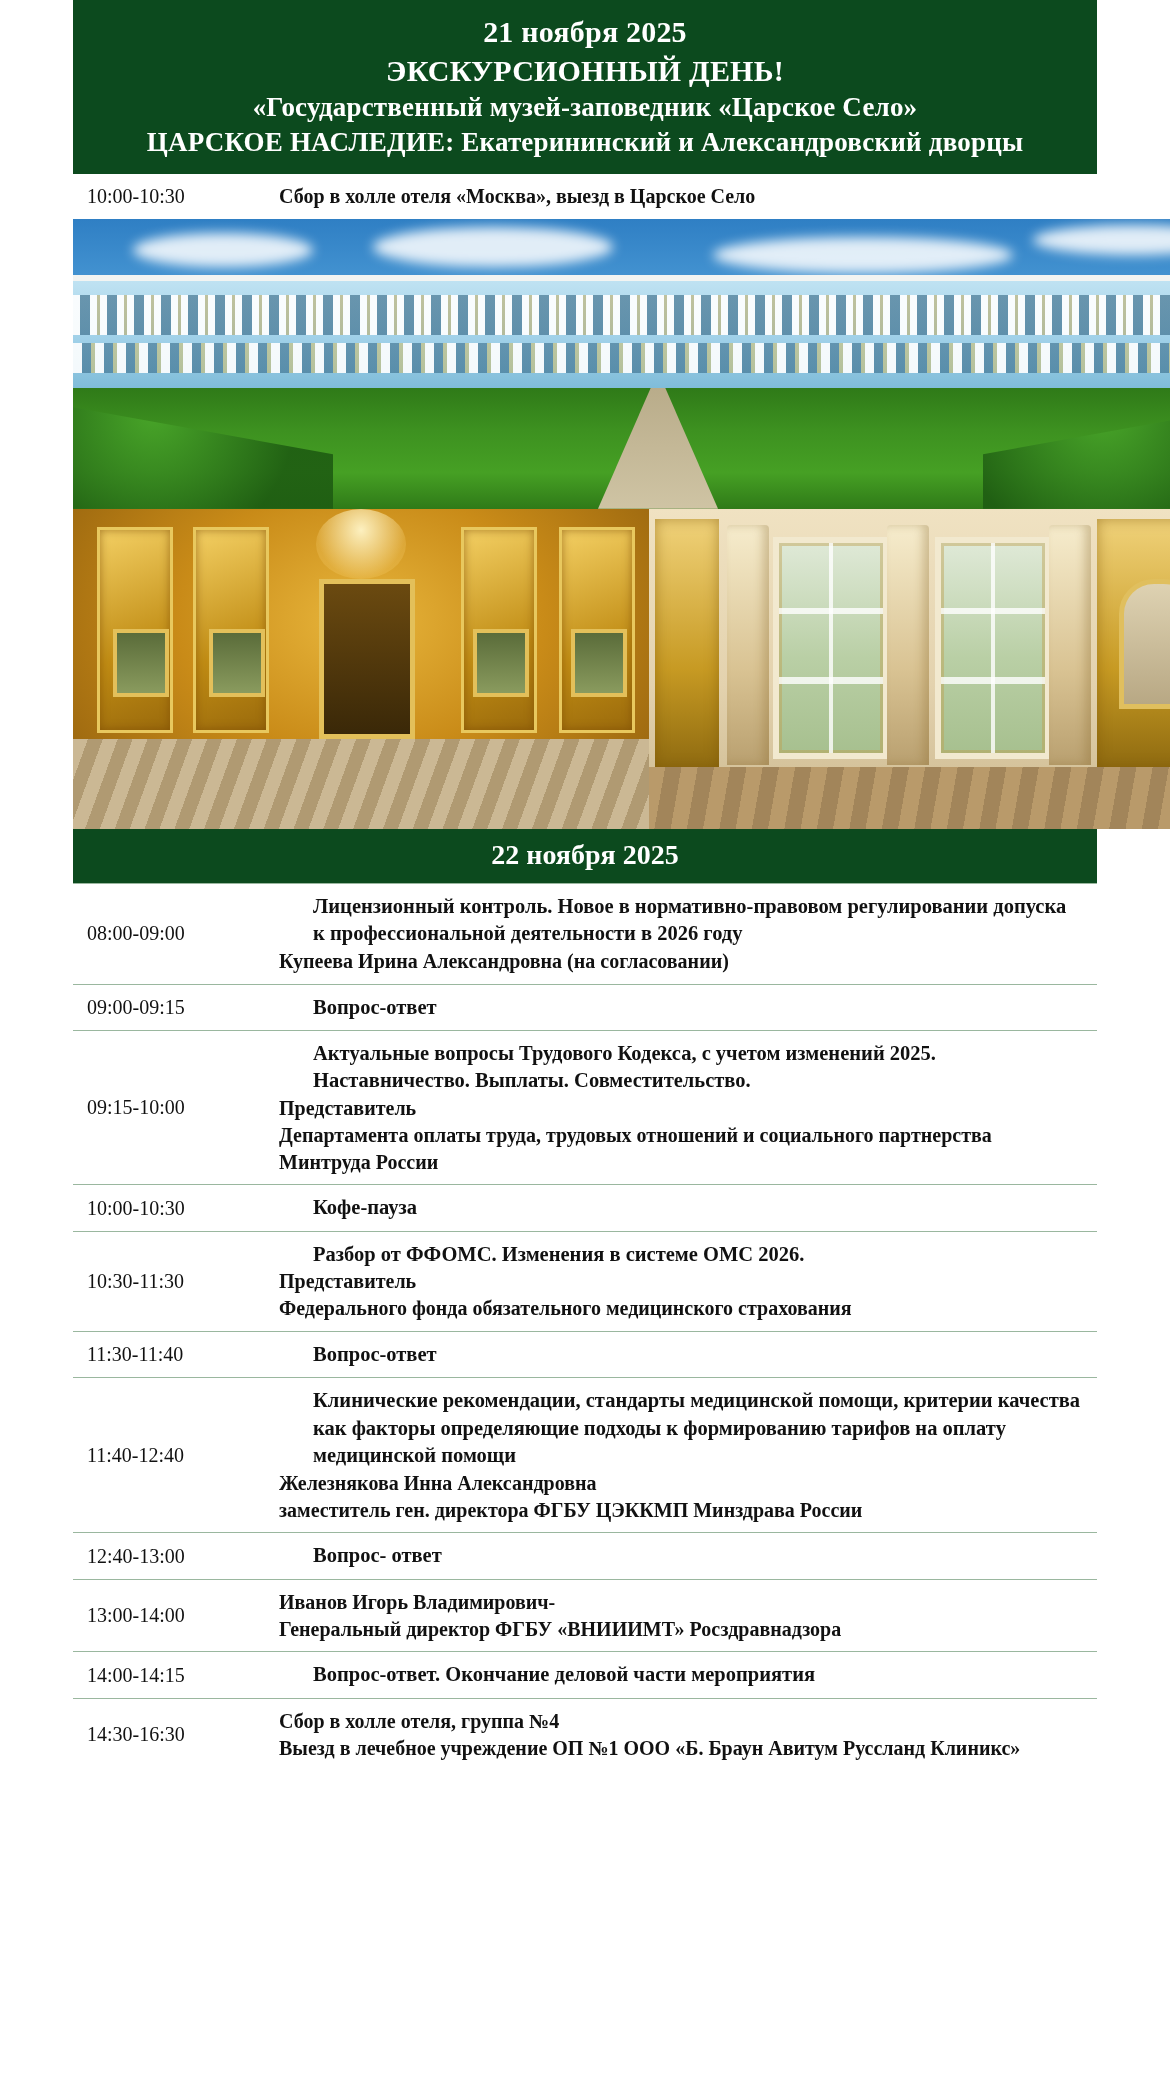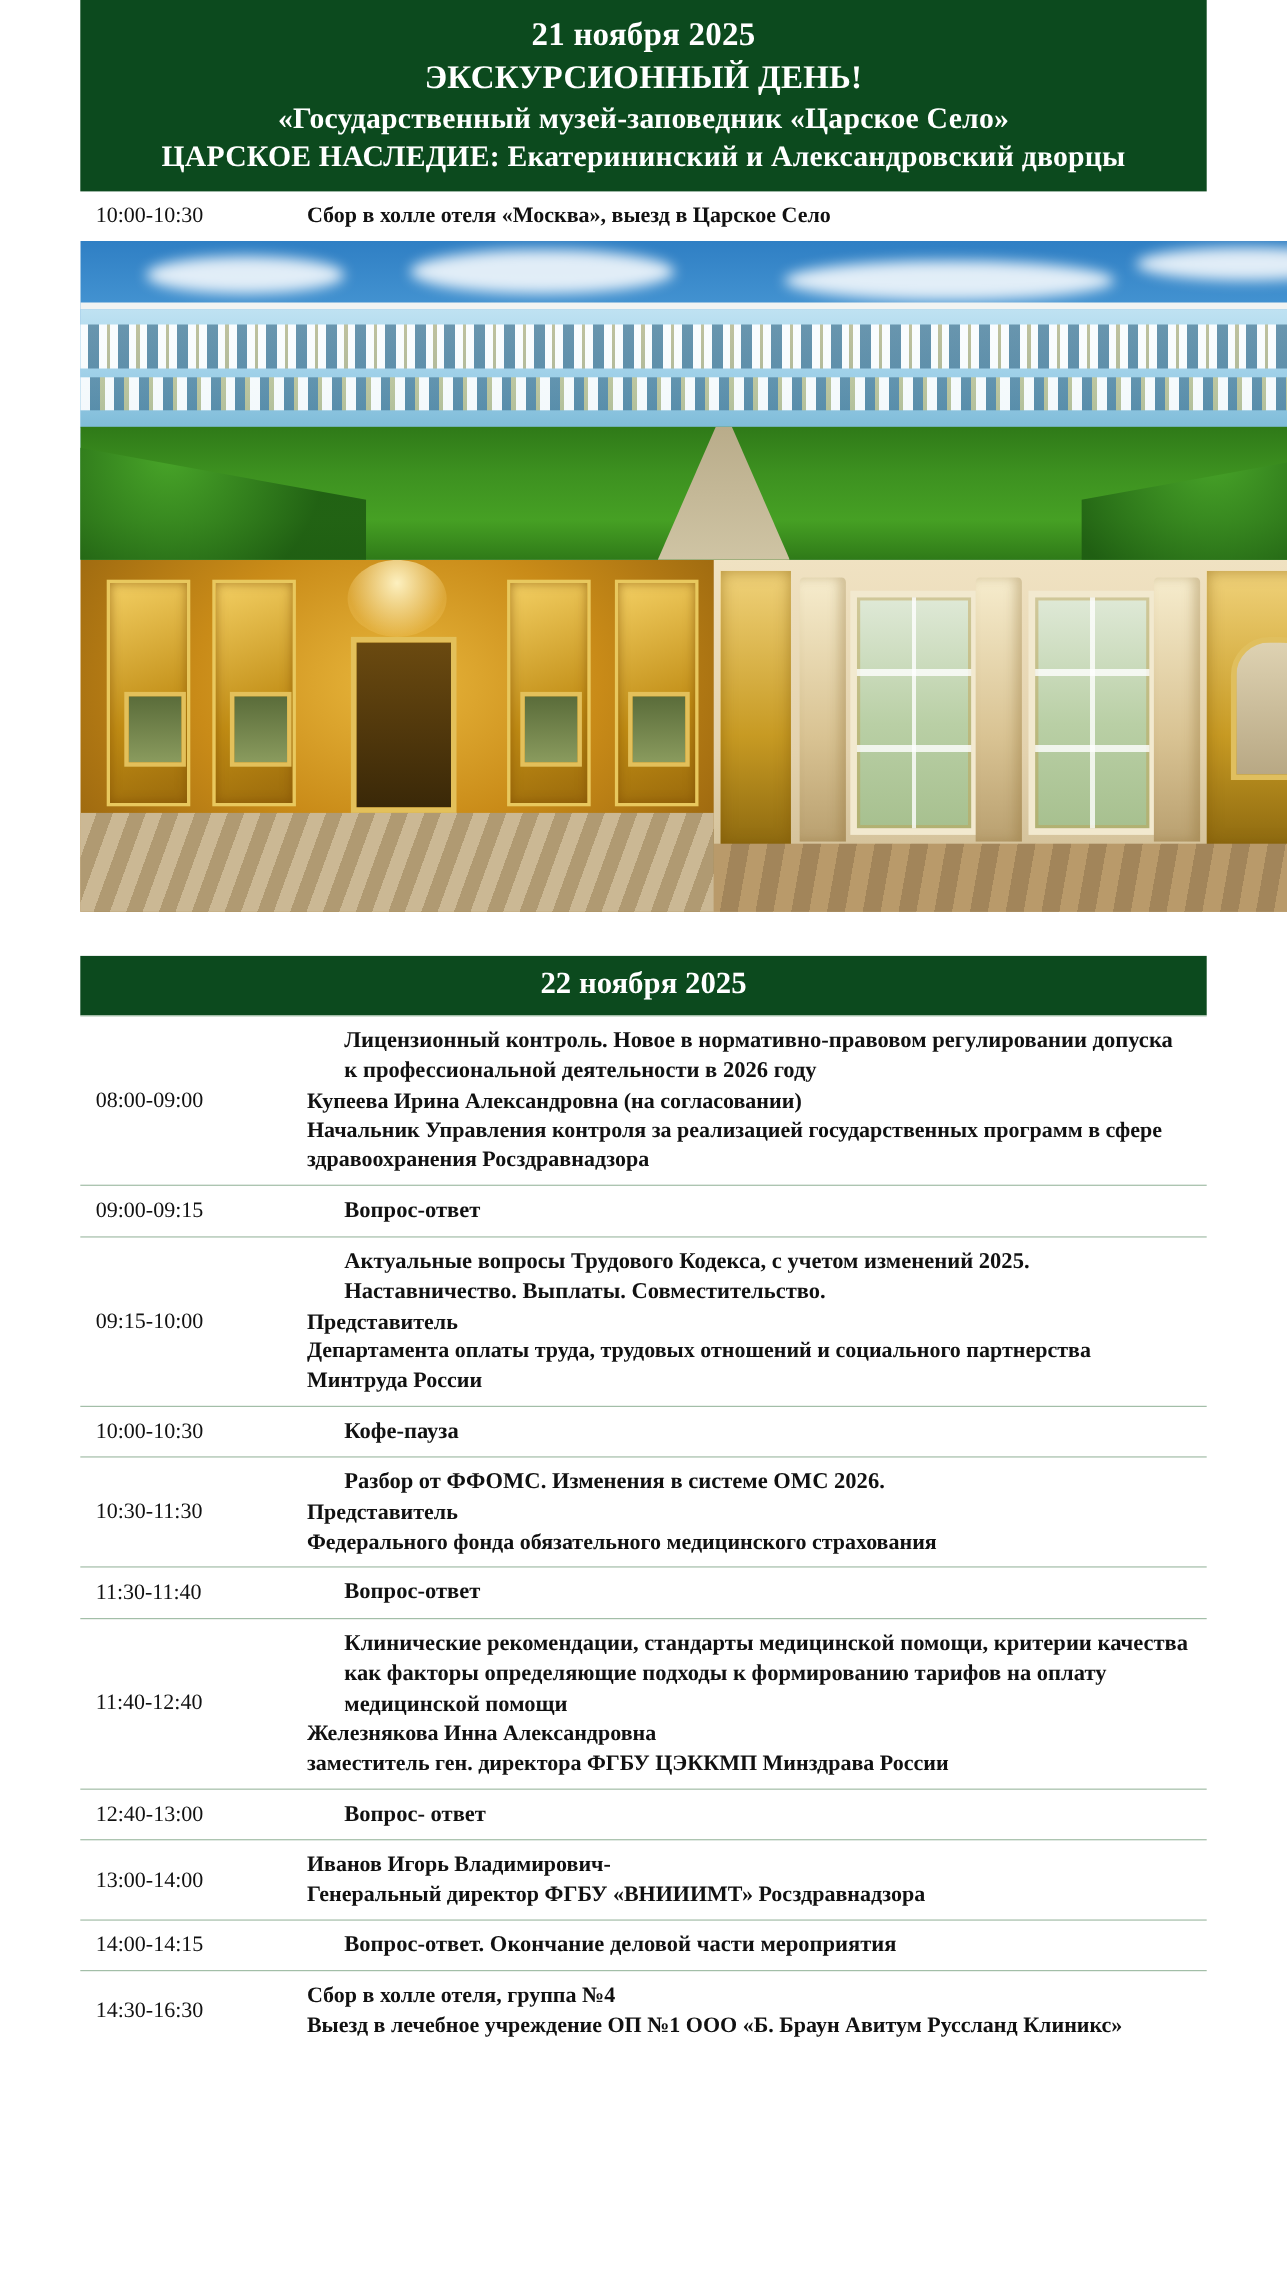--- a/index.html
+++ b/index.html
@@ -250,21 +250,20 @@
   }
 
   
   .day-banner {
     background: #0c4a1e;
     color: #ffffff;
     text-align: center;
     font-weight: bold;
     font-size: 28px;
     padding: 10px 0 12px 0;
-    margin-top: 40px;
   }
 
   
   .agenda {
     border-top: 1px solid #9ab79f;
   }
   .agenda .row .time {
     font-size: 20px;
   }
   .agenda .row .content .title {
@@ -346,21 +345,20 @@
 
   <div class="day-banner">22 ноября 2025</div>
 
   <div class="agenda">
 
     <div class="row">
       <div class="time">08:00-09:00</div>
       <div class="content">
         <div class="title">Лицензионный контроль. Новое в нормативно-правовом регулировании допуска к профессиональной деятельности в 2026 году</div>
         <div class="sub">Купеева Ирина Александровна (на согласовании)</div>
-        <div class="sub">Начальник Управления контроля за реализацией государственных программ в сфере здравоохранения Росздравнадзора</div>
       </div>
     </div>
 
     <div class="row qa compact">
       <div class="time">09:00-09:15</div>
       <div class="content">
         <div class="title">Вопрос-ответ</div>
       </div>
     </div>
 

